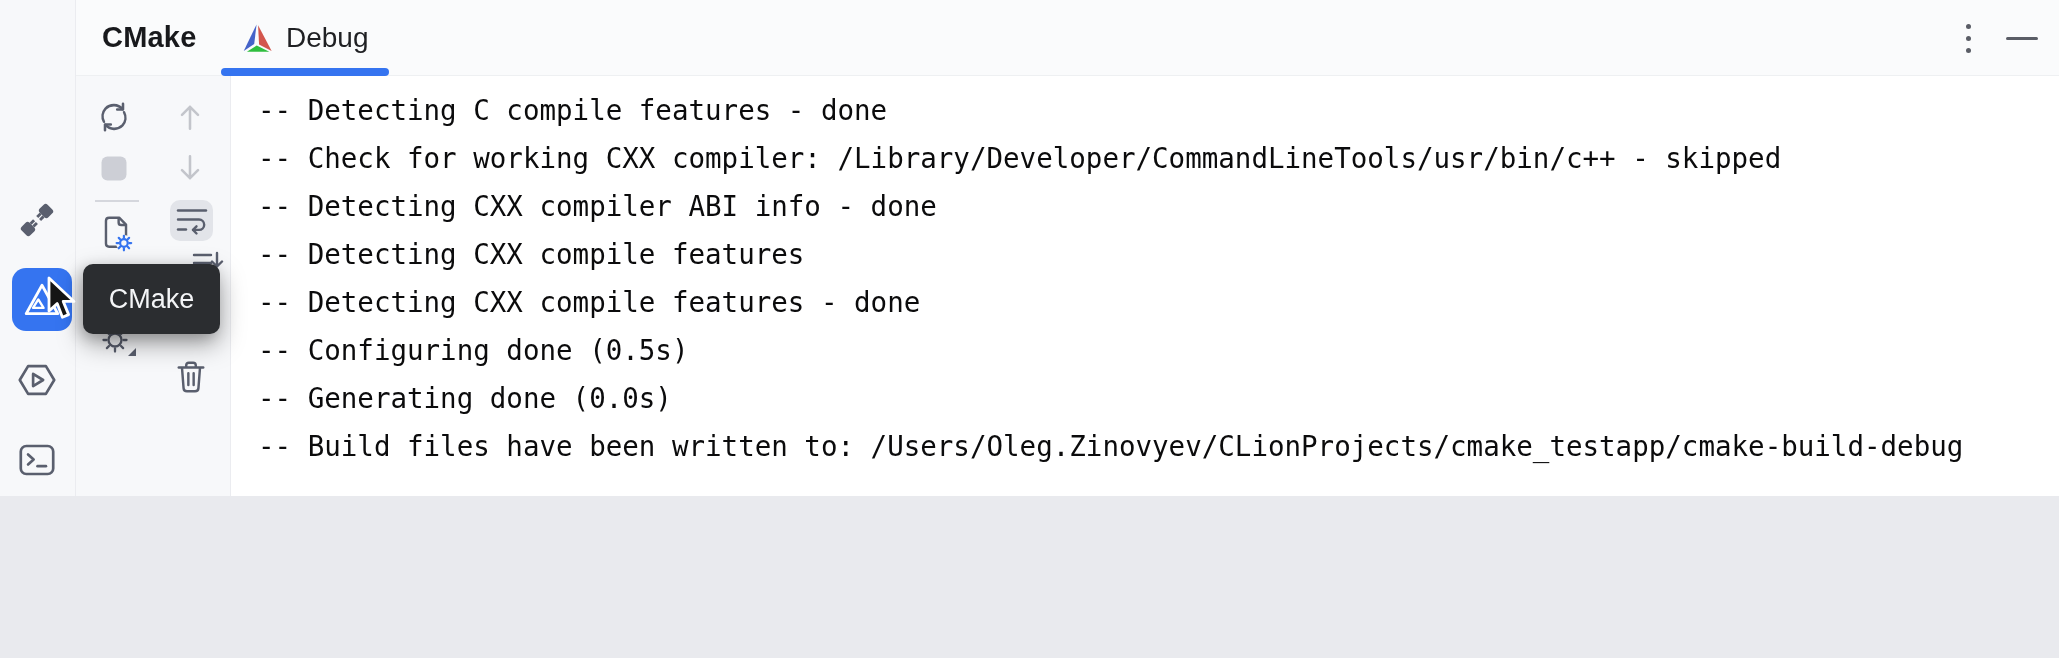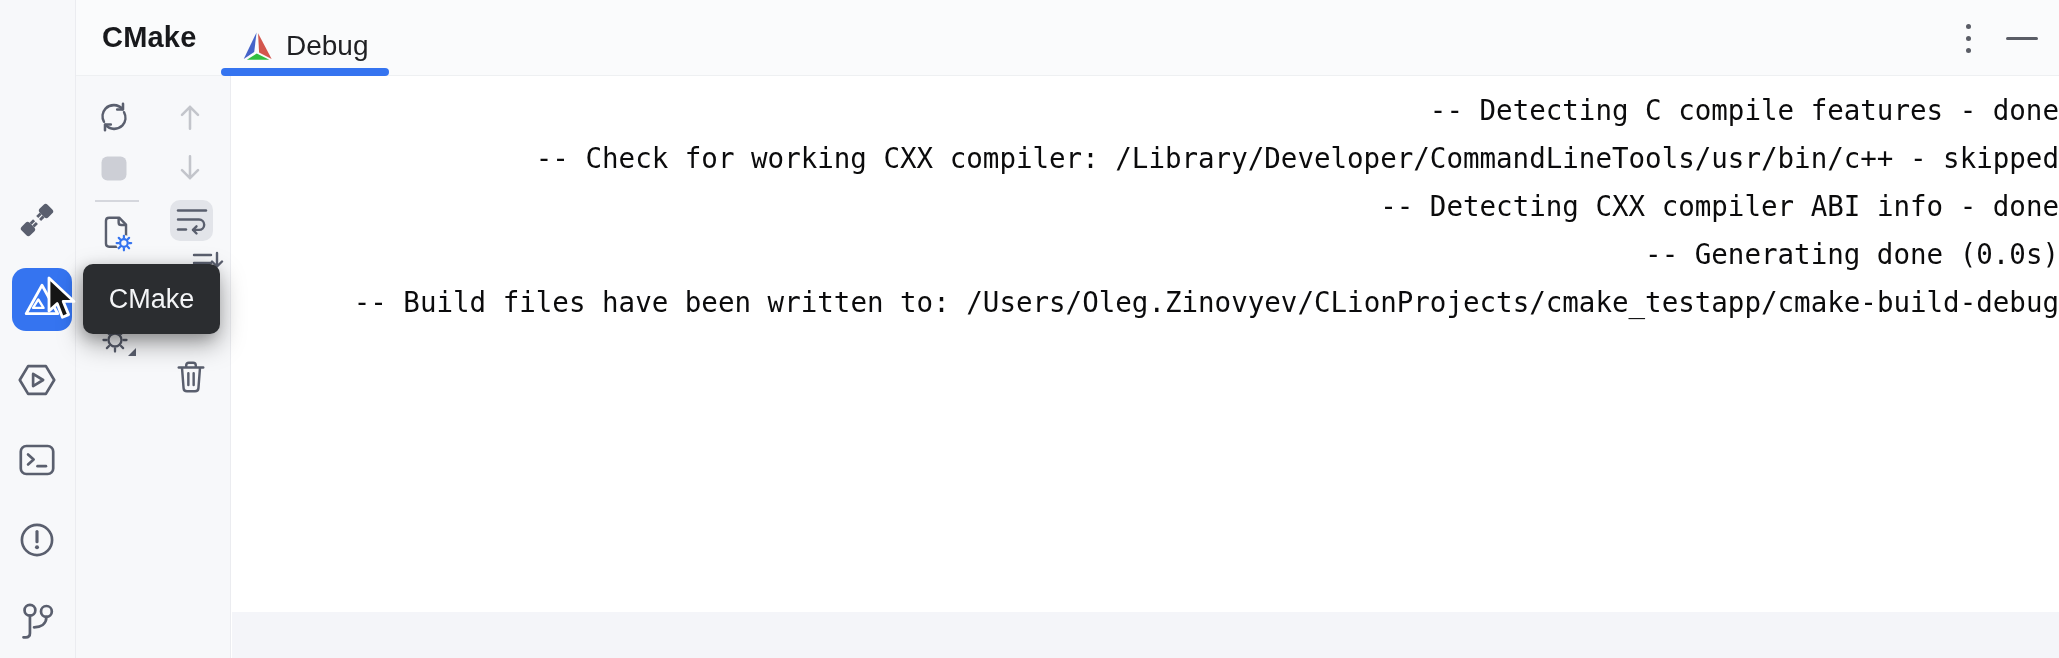--- a/index.html
+++ b/index.html
@@ -1,17 +1,17 @@
 <!DOCTYPE html>
 <html><head>
 <meta charset="utf-8">
 <style>
   html,body{margin:0;padding:0;background:#e9eaee;}
   .app{
-    position:relative;width:2059px;height:658px;overflow:hidden;
+    position:relative;width:2059px;height:496px;overflow:hidden;
     background:#ffffff;font-family:"Liberation Sans",sans-serif;
     -webkit-font-smoothing:antialiased;
   }
   
   .activity-bar{
     position:absolute;left:0;top:0;width:76px;height:658px;
     background:#f7f8fa;border-right:1px solid #ebecf0;box-sizing:border-box;
   }
   .act-btn{
     position:absolute;width:60px;height:60px;left:7px;
@@ -22,21 +22,21 @@
   .header{
     position:absolute;left:76px;top:0;width:1983px;height:76px;
     background:#fafbfc;border-bottom:1px solid #eef0f2;box-sizing:border-box;
   }
   .tw-title{
     position:absolute;left:26px;top:0;height:76px;line-height:74px;
     font-size:29px;font-weight:700;color:#18191c;letter-spacing:.2px;
   }
   .tab{
     position:absolute;left:150px;top:0;height:76px;
-    display:flex;align-items:center;gap:13px;padding:8px 16px;
+    display:flex;align-items:center;gap:13px;padding:0 16px;
   }
   .tab-label{font-size:28px;color:#1f2023;}
   .tab-underline{
     position:absolute;left:145px;top:68px;width:168px;height:8px;
     border-radius:4px;background:#3574f0;
   }
   .kebab{
     position:absolute;left:1872px;top:14px;width:40px;height:48px;
     display:flex;flex-direction:column;align-items:center;justify-content:center;gap:7px;
   }
@@ -52,21 +52,21 @@
     background:#f7f8fa;border-right:1px solid #ebecf0;box-sizing:border-box;
   }
   .tb-btn{
     position:absolute;display:flex;align-items:center;justify-content:center;
     width:40px;height:40px;border-radius:10px;
   }
   .tb-btn.active-bg{background:#e2e4e9;}
   .tb-divider{position:absolute;left:95px;top:200px;width:44px;height:2px;background:#d5d7dd;}
   
   .console{
-    position:absolute;left:232px;top:76px;width:1827px;height:582px;background:#ffffff;text-align:right;
+    position:absolute;left:232px;top:76px;width:1827px;height:582px;background:#ffffff;
   }
   .console-text{
     position:absolute;left:26px;top:10px;right:0;
     font-family:"DejaVu Sans Mono","Liberation Mono",monospace;
     font-size:27.5px;color:#0b0b0c;
   }
   .ln{height:48px;line-height:48px;white-space:pre;}
   .ln.system{color:#1a1da8;}
   .bottom-strip{
     position:absolute;left:0;top:536px;width:1827px;height:46px;background:#f4f5f9;
@@ -289,20 +289,23 @@
       </svg>
     </span>
   </div>
 
   <div class="console">
     <div class="console-text">
       <div id="console-lines">
           <div class="ln">-- Detecting C compile features - done</div>
           <div class="ln">-- Check for working CXX compiler: /Library/Developer/CommandLineTools/usr/bin/c++ - skipped</div>
           <div class="ln">-- Detecting CXX compiler ABI info - done</div>
+          <div class="ln">-- Detecting CXX compile features</div>
+          <div class="ln">-- Detecting CXX compile features - done</div>
+          <div class="ln">-- Configuring done (0.5s)</div>
           <div class="ln">-- Generating done (0.0s)</div>
           <div class="ln">-- Build files have been written to: /Users/Oleg.Zinovyev/CLionProjects/cmake_testapp/cmake-build-debug</div>
         </div>
       <div class="ln"> </div>
     </div>
     <div class="bottom-strip"></div>
   </div>
 
   <div class="tooltip">
     <span>CMake</span>

